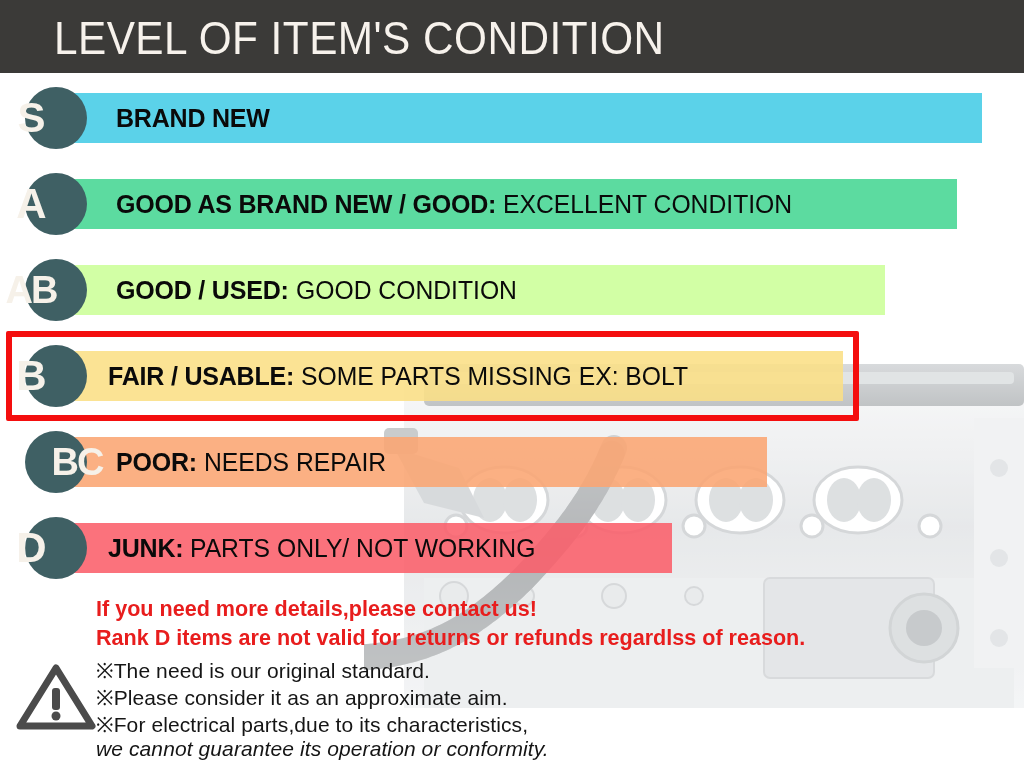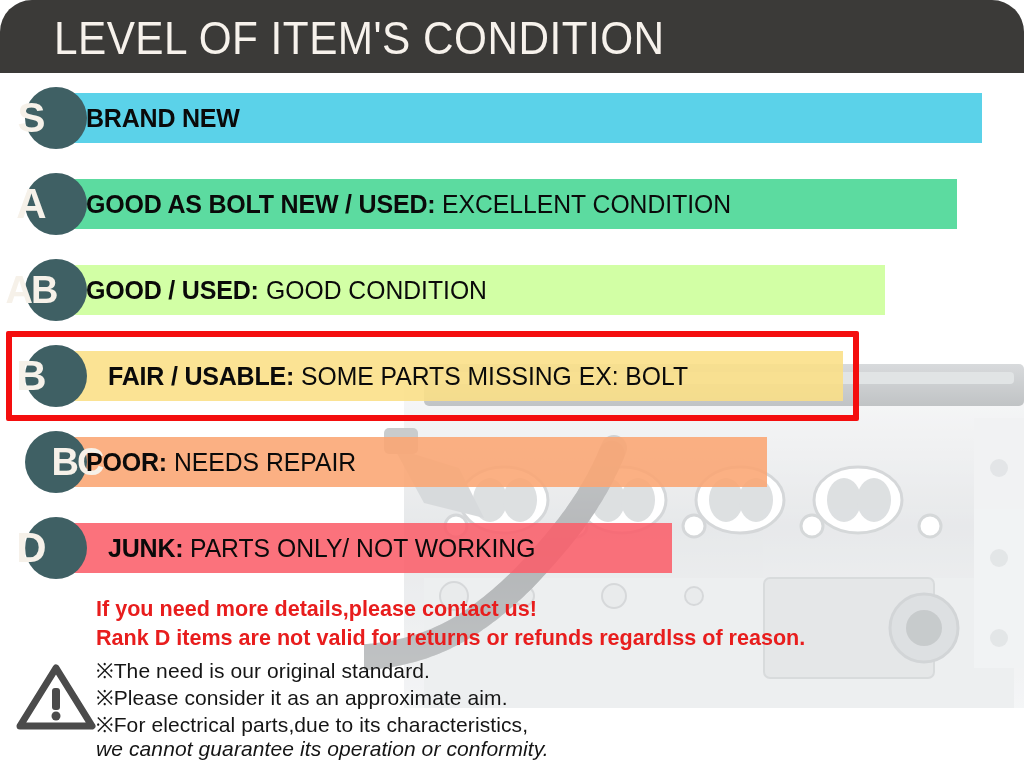--- a/index.html
+++ b/index.html
@@ -2,21 +2,21 @@
 <html><head>
 <meta charset="utf-8">
 <style>
   html,body{margin:0;padding:0;}
   body{
     width:1024px;height:768px;overflow:hidden;
     background:#ffffff;
     font-family:"Liberation Sans", sans-serif;
     position:relative;
   }
-  #page{position:relative;width:1024px;height:768px;background:#fff;overflow:hidden;border-radius:32px;}
+  #page{position:relative;width:1024px;height:768px;background:#fff;overflow:hidden;}
 
   
   .bg-photo{
     position:absolute;right:0;bottom:0;width:660px;height:440px;
     opacity:.55;pointer-events:none;
   }
 
   
   .header{
     position:absolute;left:0;top:0;width:1024px;height:73px;
@@ -45,21 +45,21 @@
   }
   .badge-letter{
     position:absolute;left:0;top:0;width:62px;height:62px;
     display:flex;align-items:center;justify-content:center;
     color:#f6f1e9;font-weight:bold;font-size:42px;
     letter-spacing:-1px;
     z-index:4;white-space:nowrap;
   }
   .badge-letter.two{font-size:38px;letter-spacing:-2px;}
   .row-text{
-    position:absolute;left:86px;top:0;height:62px;
+    position:absolute;left:116px;top:0;height:62px;
     display:flex;align-items:center;
     z-index:5;white-space:nowrap;
     color:#0a0a0a;
   }
   .row-text .strong{
     font-weight:bold;font-size:25px;letter-spacing:-.2px;
   }
   .row-text .desc{
     font-family:"Liberation Sans Narrow","Liberation Sans",sans-serif;
     font-size:26px;font-weight:400;letter-spacing:0px;
@@ -181,21 +181,21 @@
         <div class="badge-letter" style="color: rgb(246, 241, 233);">S</div>
         <div class="row-text">
           <span class="strong">BRAND NEW</span>
         </div>
       </div>
       <div class="row" style="top: 100px; width: 1024px;">
         <div class="bar" style="width: 897px; background: rgb(69, 214, 147);"></div>
         <div class="badge" style="background: rgb(63, 96, 100);"></div>
         <div class="badge-letter" style="color: rgb(246, 241, 233);">A</div>
         <div class="row-text">
-          <span class="strong">GOOD AS BOLT NEW / USED:</span>
+          <span class="strong">GOOD AS BRAND NEW / GOOD:</span>
           <span class="desc">EXCELLENT CONDITION</span>
         </div>
       </div>
       <div class="row" style="top: 186px; width: 884px;">
         <div class="bar" style="width: 825px; background: rgb(204, 255, 153);"></div>
         <div class="badge" style="background: rgb(63, 96, 100);"></div>
         <div class="badge-letter two" style="color: rgb(246, 241, 233);">AB</div>
         <div class="row-text">
           <span class="strong">GOOD / USED:</span>
           <span class="desc">GOOD CONDITION</span>

